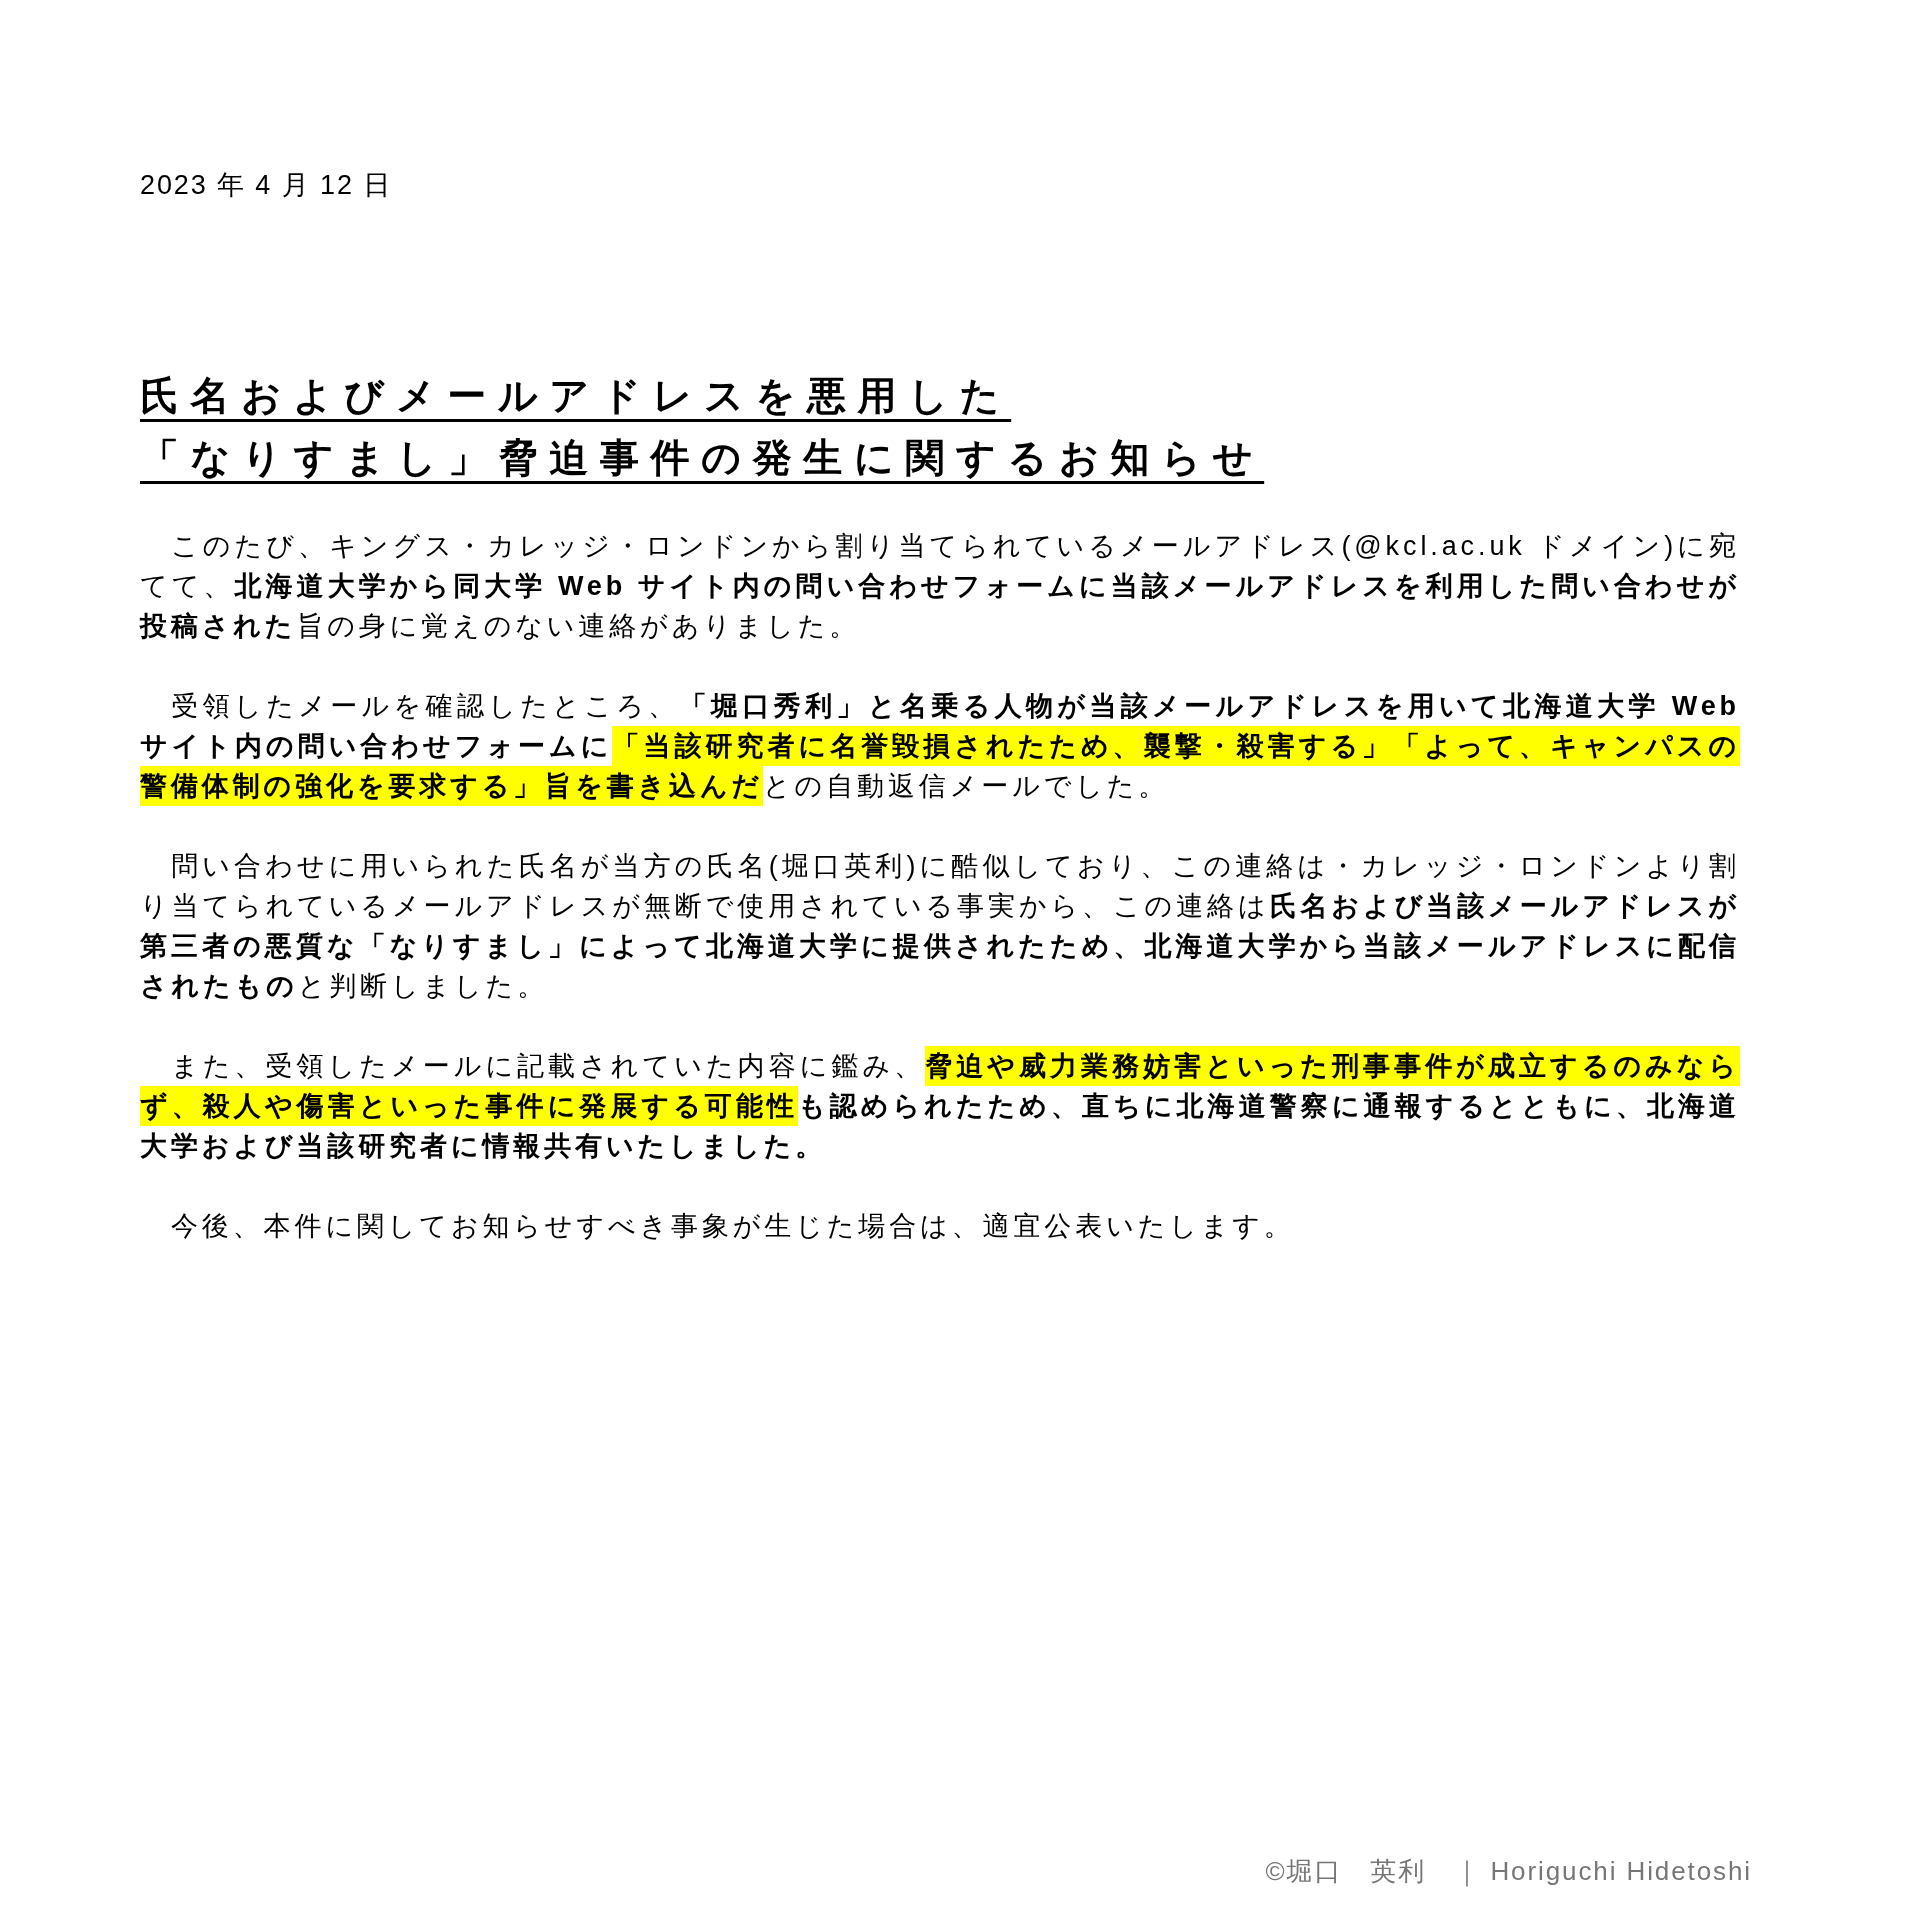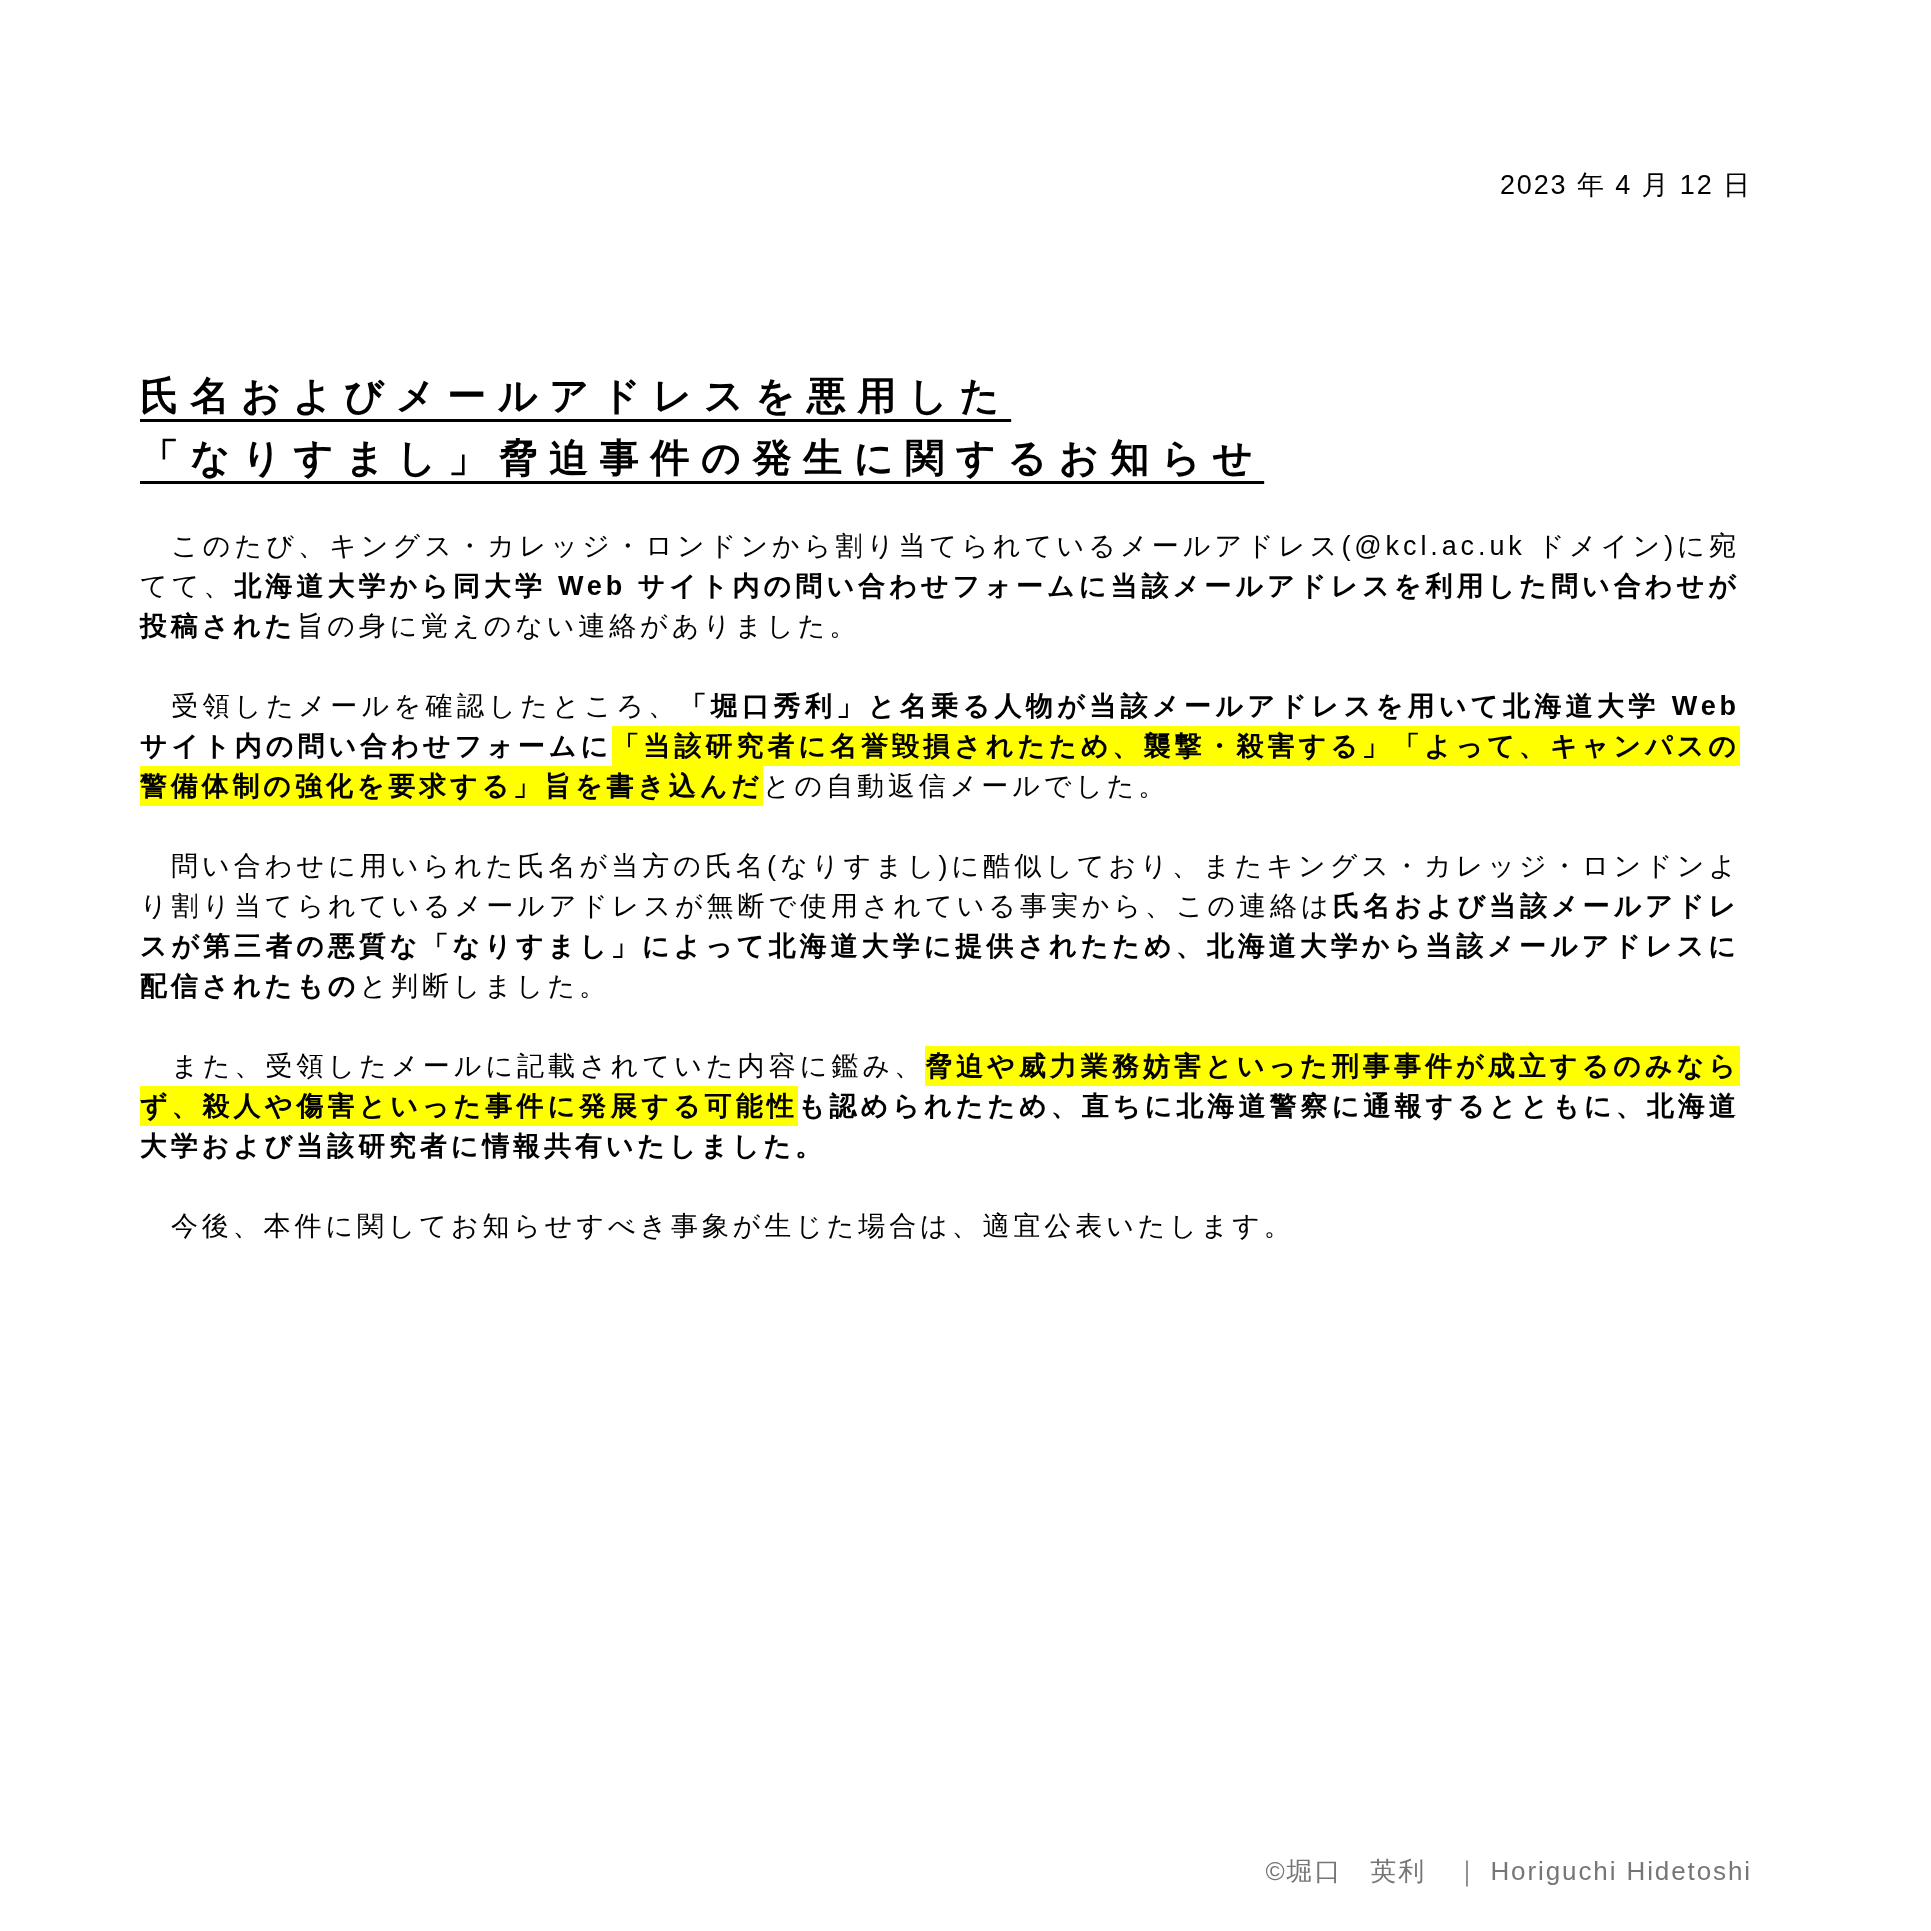--- a/index.html
+++ b/index.html
@@ -20,21 +20,21 @@
     inset: 0;
     background: #ffffff;
   }
 
   
   .header {
     position: absolute;
     left: 140px;
     right: 179px;
     top: 164px;
-    text-align: right;
+    text-align: left;
     font-size: 27px;
     line-height: 42px;
     letter-spacing: 1.9px;
   }
   .header .date-line {
     margin-bottom: 42px; 
   }
   .header .email-line a {
     color: var(--link-color, #4a9bcd);
     text-decoration: underline;
@@ -114,21 +114,21 @@
   </div>
 
   <h1 class="title">
     <span class="title-line">氏名およびメールアドレスを悪用した</span>
     <span class="title-line">「なりすまし」脅迫事件の発生に関するお知らせ</span>
   </h1>
 
   <div class="doc-body" id="doc-body">
       <p class="para"><span class="seg-normal">　このたび、キングス・カレッジ・ロンドンから割り当てられているメールアドレス(@kcl.ac.uk ドメイン)に宛てて、</span><span class="seg-bold">北海道大学から同大学 Web サイト内の問い合わせフォームに当該メールアドレスを利用した問い合わせが投稿された</span><span class="seg-normal">旨の身に覚えのない連絡がありました。</span></p>
       <p class="para"><span class="seg-normal">　受領したメールを確認したところ、</span><span class="seg-bold">「堀口秀利」と名乗る人物が当該メールアドレスを用いて北海道大学 Web サイト内の問い合わせフォームに</span><span class="seg-bold-highlight">「当該研究者に名誉毀損されたため、襲撃・殺害する」「よって、キャンパスの警備体制の強化を要求する」旨を書き込んだ</span><span class="seg-normal">との自動返信メールでした。</span></p>
-      <p class="para"><span class="seg-normal">　問い合わせに用いられた氏名が当方の氏名(なりすまし)に酷似しており、またキングス・カレッジ・ロンドンより割り当てられているメールアドレスが無断で使用されている事実から、この連絡は</span><span class="seg-bold">氏名および当該メールアドレスが第三者の悪質な「なりすまし」によって北海道大学に提供されたため、北海道大学から当該メールアドレスに配信されたもの</span><span class="seg-normal">と判断しました。</span></p>
+      <p class="para"><span class="seg-normal">　問い合わせに用いられた氏名が当方の氏名(堀口英利)に酷似しており、この連絡は・カレッジ・ロンドンより割り当てられているメールアドレスが無断で使用されている事実から、この連絡は</span><span class="seg-bold">氏名および当該メールアドレスが第三者の悪質な「なりすまし」によって北海道大学に提供されたため、北海道大学から当該メールアドレスに配信されたもの</span><span class="seg-normal">と判断しました。</span></p>
       <p class="para"><span class="seg-normal">　また、受領したメールに記載されていた内容に鑑み、</span><span class="seg-bold-highlight">脅迫や威力業務妨害といった刑事事件が成立するのみならず、殺人や傷害といった事件に発展する可能性</span><span class="seg-bold">も認められたため、直ちに北海道警察に通報するとともに、北海道大学および当該研究者に情報共有いたしました。</span></p>
       <p class="para"><span class="seg-normal">　今後、本件に関してお知らせすべき事象が生じた場合は、適宜公表いたします。</span></p>
     </div>
 
   <div class="footer">©堀口　英利　｜ Horiguchi Hidetoshi</div>
 
 </div>
 
 
 </body></html>

